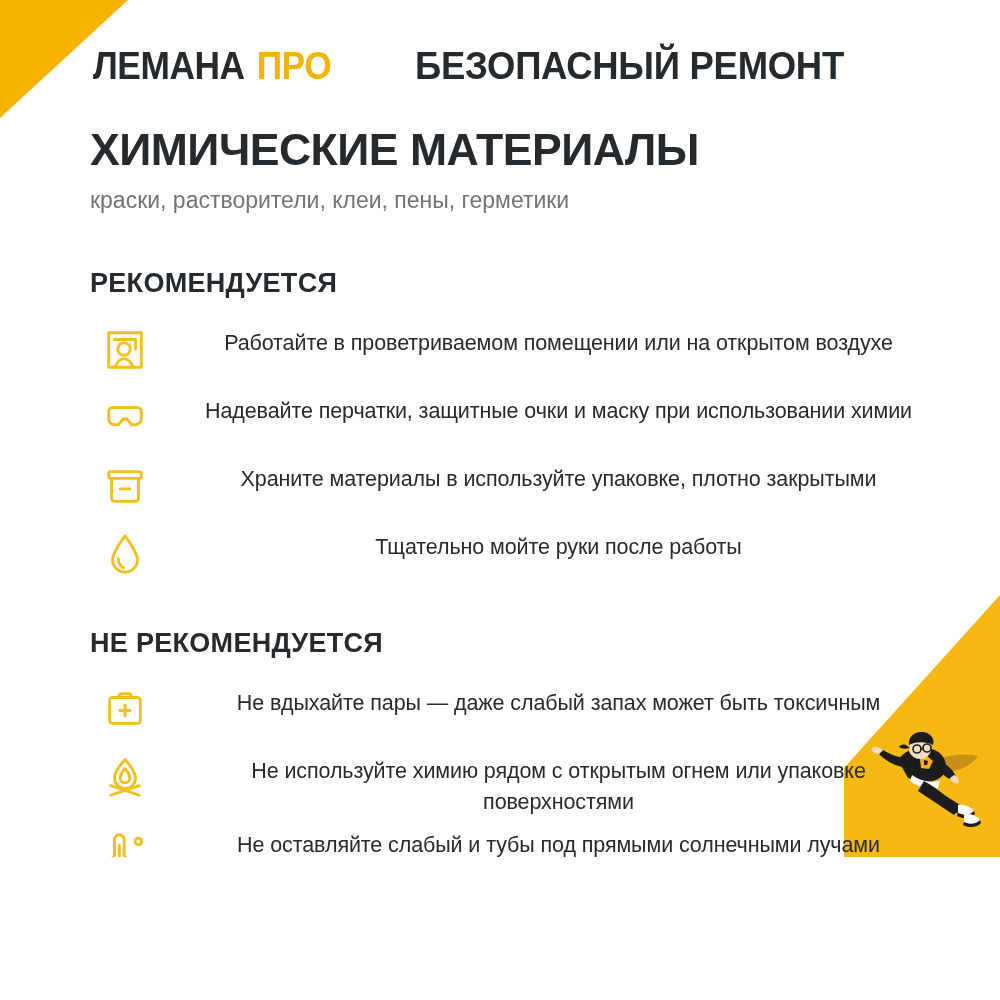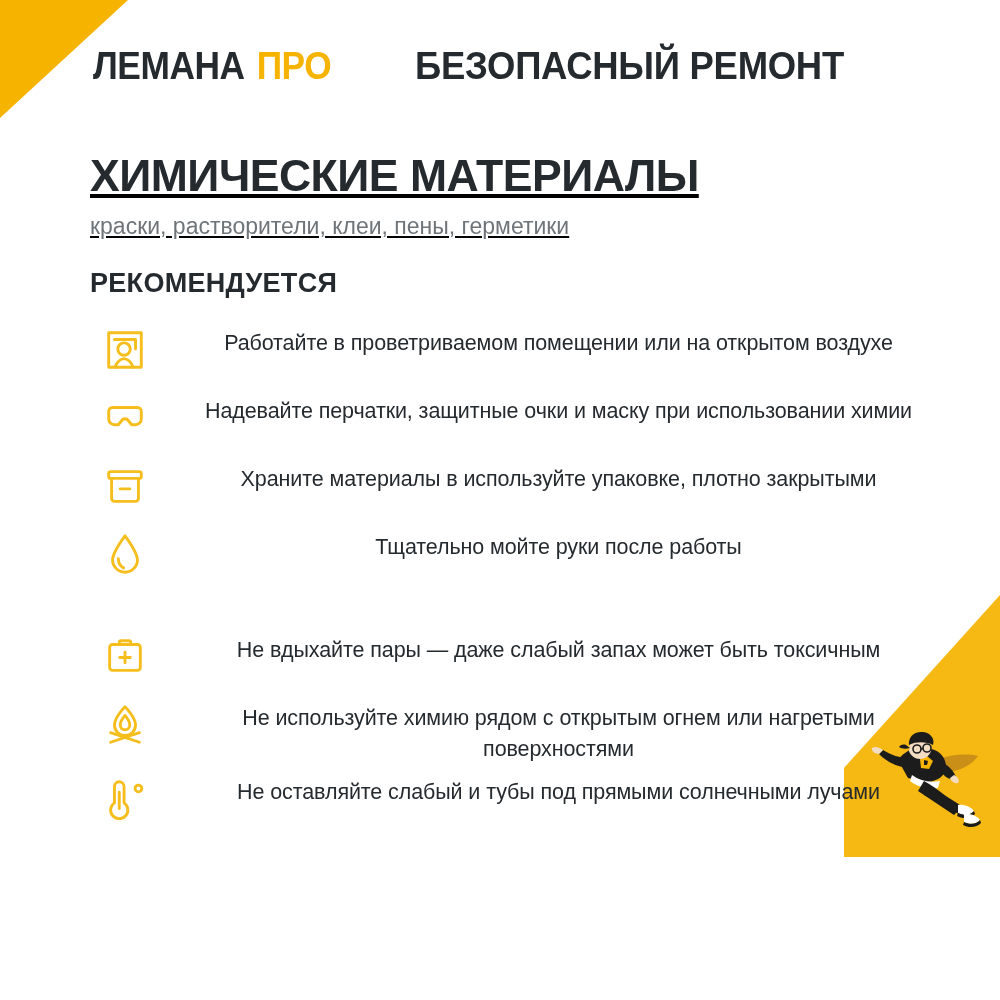--- a/index.html
+++ b/index.html
@@ -63,24 +63,23 @@
     font-size: 38px;
     letter-spacing: -0.3px;
     transform: scaleX(0.96);
     transform-origin: left center;
     white-space: nowrap;
   }
 
   
   .title-block {
     position: absolute;
-    top: 152px;
+    top: 126px;
     left: 90px;
     right: 80px;
-    text-decoration: underline;
   }
   .page-title {
     font-size: 45px;
     font-weight: bold;
     color: #252A2E;
     letter-spacing: -0.5px;
     line-height: 1.05;
     margin: 0;
     transform: scaleX(0.99);
     transform-origin: left center;
@@ -210,20 +209,21 @@
             <path d="M17 29 c0 5 2.5 8 5.5 9.5"></path>
           </svg>
         </span>
         <span class="tip-text">Тщательно мойте руки после работы</span>
       </div>
 
     </div>
   </div>
 
   <div class="section section-noreco">
+    <h2 class="section-heading">НЕ РЕКОМЕНДУЕТСЯ</h2>
     <div class="tip-list">
 
       <div class="tip">
         <span class="tip-icon">
           <svg width="46" height="46" viewBox="0 0 48 48" fill="none" stroke="#F6BE1C" stroke-width="3" stroke-linecap="round" stroke-linejoin="round">
             <path d="M18 11 v-2 a2 2 0 0 1 2 -2 h8 a2 2 0 0 1 2 2 v2"></path>
             <rect x="8" y="11" width="32" height="27" rx="3"></rect>
             <path d="M24 19 v11 M18.5 24.5 h11"></path>
           </svg>
         </span>
@@ -231,21 +231,21 @@
       </div>
 
       <div class="tip">
         <span class="tip-icon">
           <svg width="46" height="46" viewBox="0 0 48 48" fill="none" stroke="#F6BE1C" stroke-width="3" stroke-linecap="round" stroke-linejoin="round">
             <path d="M24 5 C24 5 13 16 13 24 a11 11 0 0 0 22 0 C35 16 24 5 24 5 z"></path>
             <path d="M24 14 c0 0 -5 6 -5 10 a5 5 0 0 0 10 0 C29 20 24 14 24 14 z"></path>
             <path d="M9 32 L39 42 M39 32 L9 42"></path>
           </svg>
         </span>
-        <span class="tip-text">Не используйте химию рядом с открытым огнем или нагретыми поверхностями</span>
+        <span class="tip-text">Не используйте химию рядом с открытым огнем или упаковке поверхностями</span>
       </div>
 
       <div class="tip">
         <span class="tip-icon">
           <svg width="46" height="46" viewBox="0 0 48 48" fill="none" stroke="#F6BE1C" stroke-width="3" stroke-linecap="round" stroke-linejoin="round">
             <path d="M22 28 V11 a5 5 0 0 1 10 0 v17 a9 9 0 1 1 -10 0 z" transform="translate(-9,0)"></path>
             <path d="M18 34 V17"></path>
             <circle cx="38" cy="13" r="3.5"></circle>
           </svg>
         </span>

